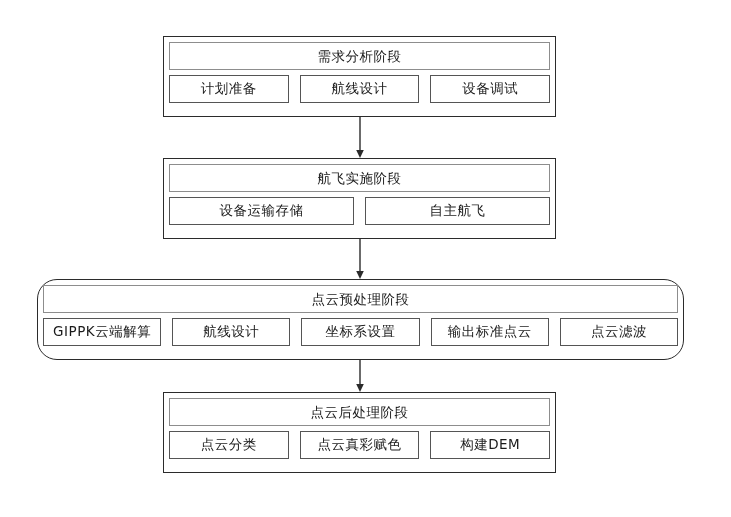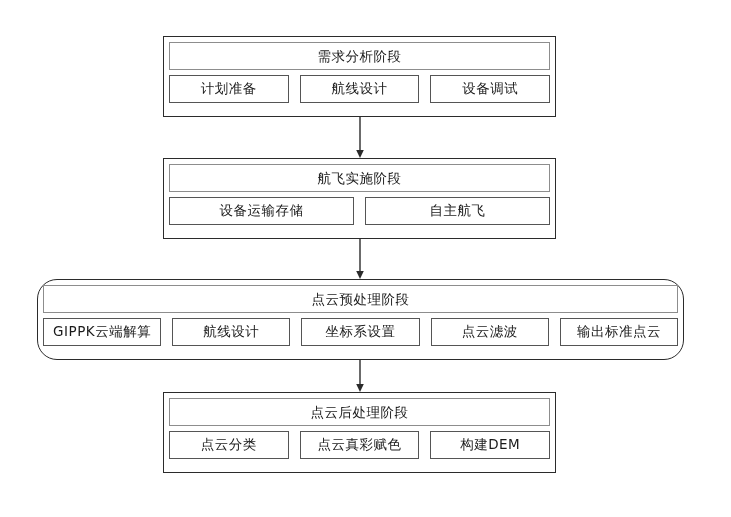--- a/index.html
+++ b/index.html
@@ -114,22 +114,22 @@
       <polygon points="7,40 3.2,32 10.8,32" fill="#2b2b2b"></polygon>
     </svg>
   </div>
 
   <div class="stage" id="stage-2" style="left:37px; top:279px; width:647px; height:81px;border-radius:20px;">
     <div class="stage-title">点云预处理阶段</div>
     <div class="step-row">
       <div class="step">GIPPK云端解算</div>
       <div class="step">航线设计</div>
       <div class="step">坐标系设置</div>
+      <div class="step">输出标准点云</div>
       <div class="step">点云滤波</div>
-      <div class="step">输出标准点云</div>
     </div>
   </div>
 
   <div class="connector" style="left:353px; top:360px; height:33px;">
     <svg width="14" height="33" viewBox="0 0 14 33">
       <line x1="7" y1="0" x2="7" y2="26" stroke="#2b2b2b" stroke-width="1.4"></line>
       <polygon points="7,32 3.2,24 10.8,24" fill="#2b2b2b"></polygon>
     </svg>
   </div>
 

